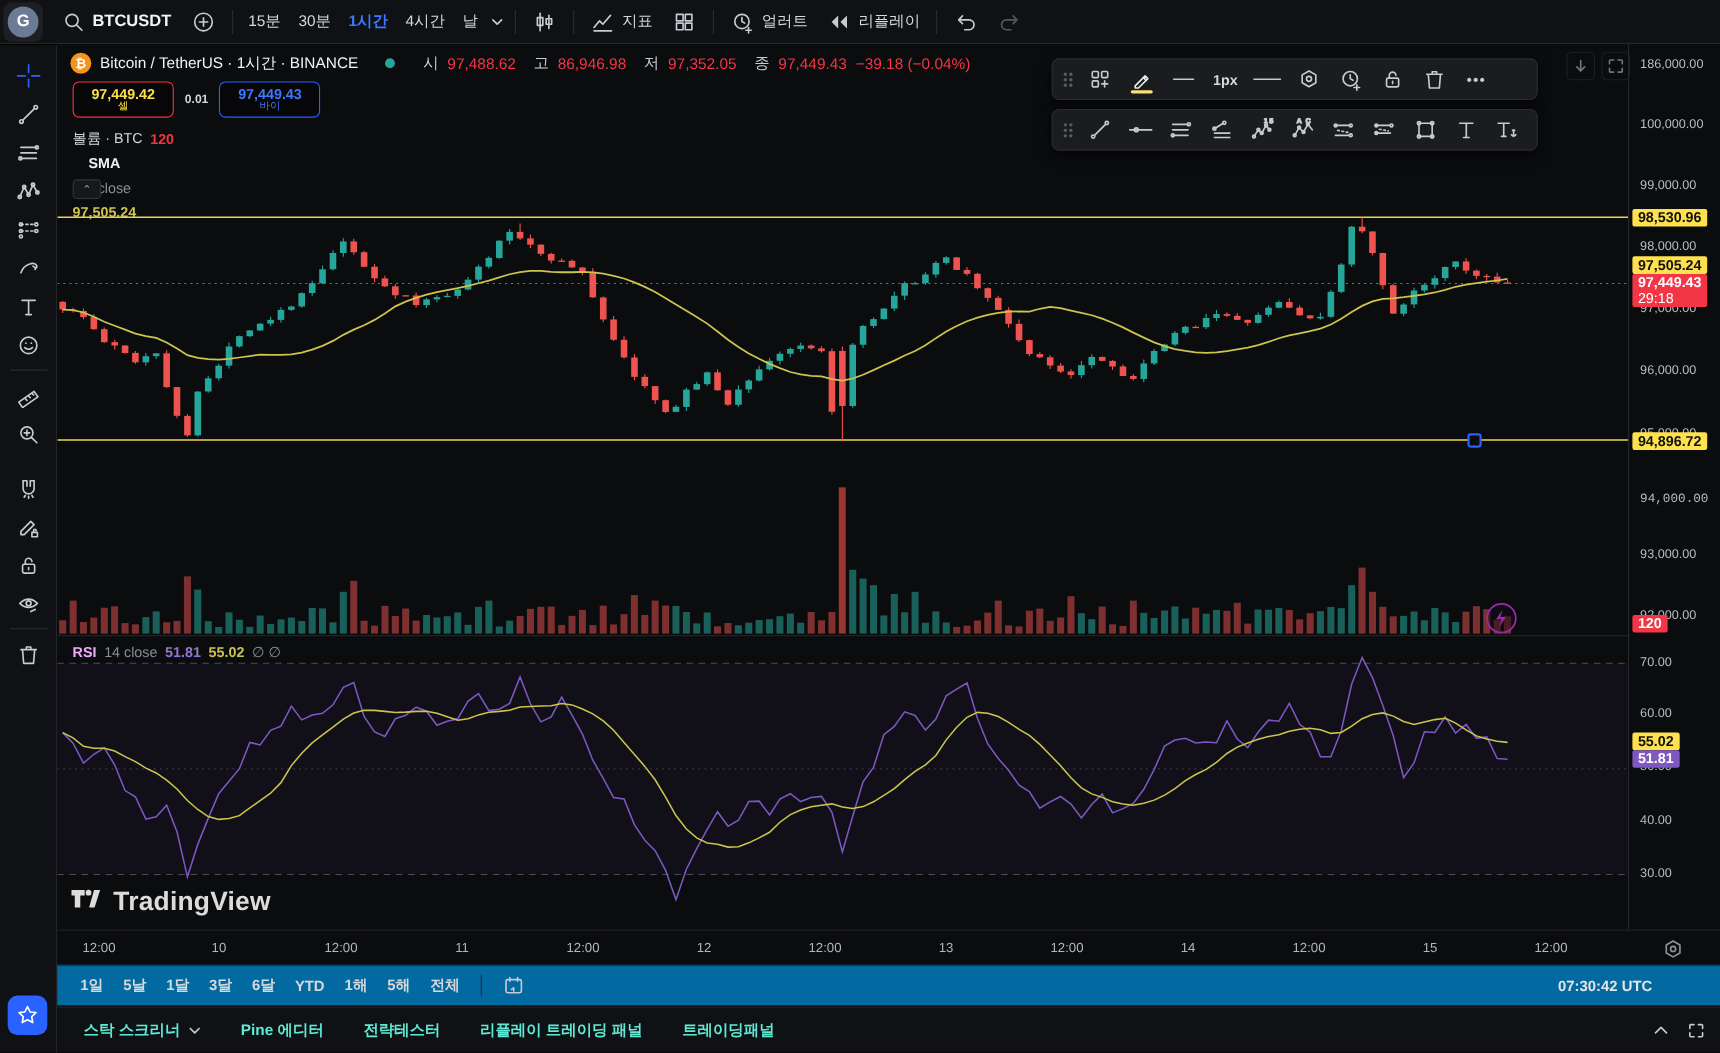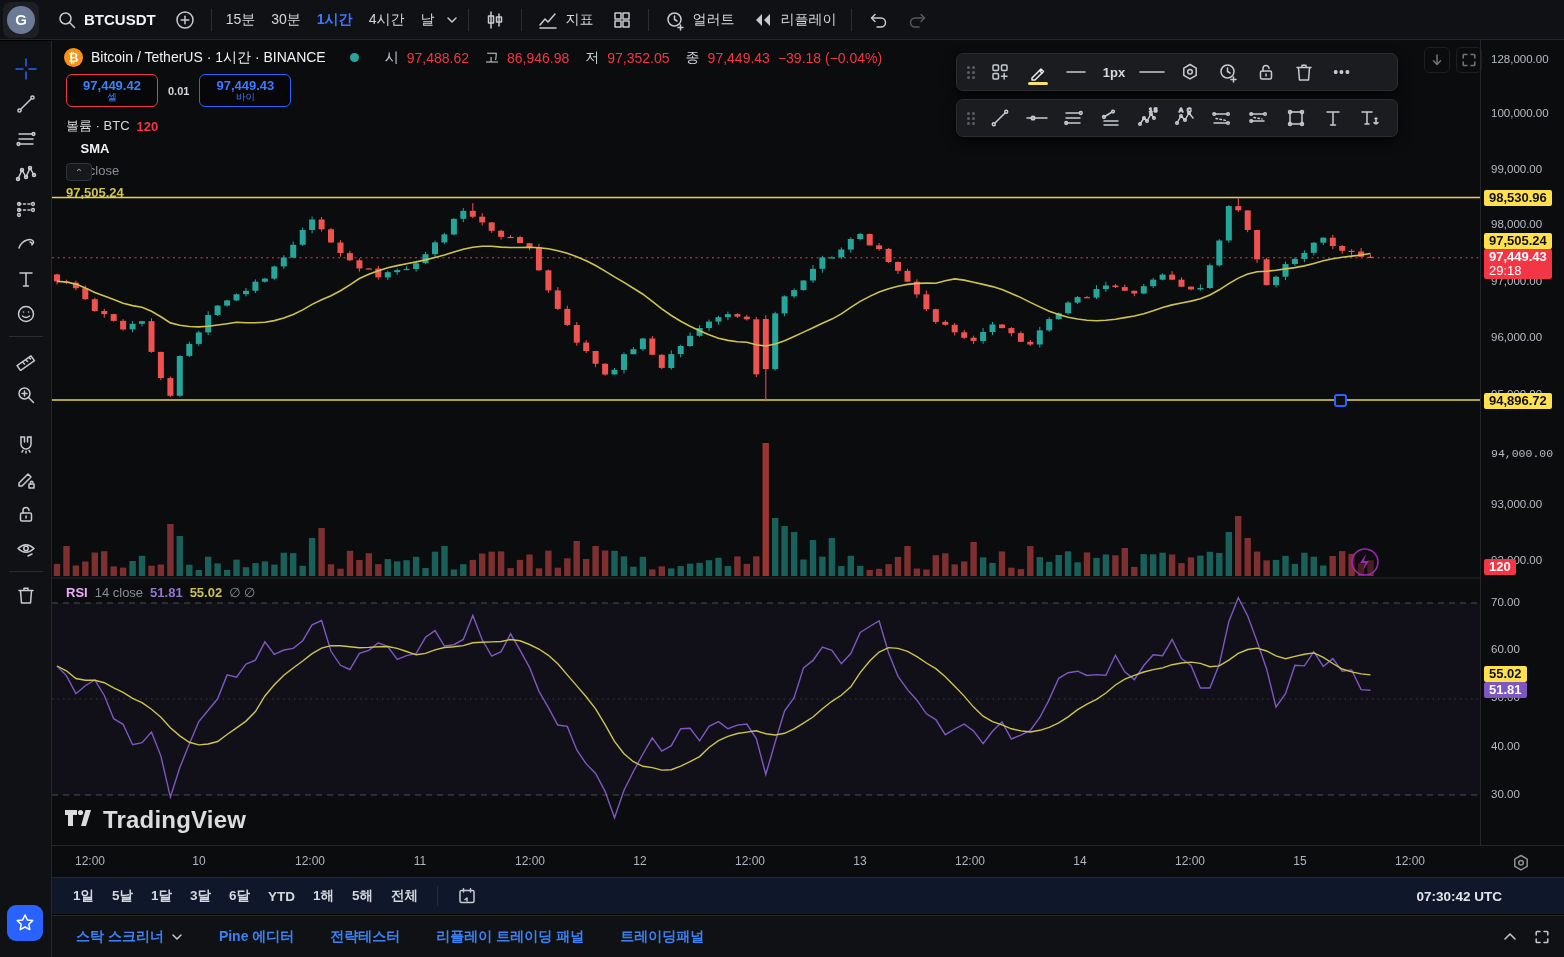--- a/index.html
+++ b/index.html
@@ -51,21 +51,21 @@
   
   #hdr{position:absolute;left:64px;top:48px;display:flex;align-items:center;gap:8px;z-index:3;font-size:14px;}
   #btc-logo{width:19px;height:19px;border-radius:50%;background:#f7931a;color:#fff;font-weight:bold;
     font-size:12px;display:flex;align-items:center;justify-content:center;}
   #mkt-dot{width:9px;height:9px;border-radius:50%;background:#26a69a;margin:0 10px 0 16px;}
   .ohlc-l{color:#c9ccd2;margin-left:8px;}
   .ohlc-v{color:#f23645;}
   #trade{position:absolute;left:66px;top:74px;display:flex;align-items:center;gap:10px;z-index:3;}
   .trade-box{width:92px;height:33px;border-radius:6px;display:flex;flex-direction:column;align-items:center;
     justify-content:center;line-height:1.05;cursor:pointer;background:rgba(0,0,0,.35);}
-  #sell-box{border:1.5px solid #f23645;color:#3b82f6;}
+  #sell-box{border:1.5px solid #f23645;color:#fde047;}
   #buy-box{border:1.5px solid #2962ff;color:#3b79ff;}
   .trade-price{font-size:13px;font-weight:bold;}
   .trade-sub{font-size:9.5px;}
   #spread{font-size:11px;color:#d5d8dc;font-weight:bold;}
   .legend{position:absolute;left:66px;z-index:3;font-size:13px;display:flex;gap:7px;align-items:center;white-space:nowrap;}
   .lg-muted{color:#9b;color:#8b8e98;}
   #collapse-btn{position:absolute;left:66px;top:163px;width:26px;height:18px;background:#17181b;
     border:1px solid #33343a;border-radius:4px;color:#9b9eA6;font-size:10px;display:flex;align-items:center;
     justify-content:center;z-index:3;cursor:pointer;}
   #watermark{position:absolute;left:64px;top:806px;display:flex;align-items:center;gap:9px;z-index:2;
@@ -83,28 +83,28 @@
   .pencil-active::after{content:"";position:absolute;left:7px;right:7px;bottom:2px;height:3px;
     background:#f8e16c;border-radius:2px;}
   .fb-label{font-size:13px;font-weight:bold;color:#d5d8dc;}
   .fb-dots{font-size:14px;color:#c7cad0;letter-spacing:1px;}
 
   #chart-tr{position:absolute;left:1424px;top:47px;display:flex;gap:6px;z-index:3;}
   .ctr-btn{width:26px;height:26px;border:1px solid #2c2d31;border-radius:5px;display:flex;align-items:center;
     justify-content:center;opacity:.55;cursor:pointer;}
 
   
-  #range-bar{position:absolute;left:52px;top:877px;width:1512px;height:37px;background:#0f172a;
+  #range-bar{position:absolute;left:52px;top:877px;width:1512px;height:37px;background:#0369a1;
     border-top:1px solid #26272b;display:flex;align-items:center;z-index:5;font-size:13.5px;}
   .rg-btn{padding:4px 9px;border-radius:5px;cursor:pointer;font-weight:bold;color:#d5d8dc;}
   #range-sep{width:1px;height:20px;background:#2c2d31;margin:0 10px;}
   #clock{position:absolute;right:62px;font-size:13.5px;font-weight:bold;color:#e3e5e9;}
   #tabs-bar{position:absolute;left:52px;top:915px;width:1512px;height:42px;background:#101114;
     border-top:1px solid #26272b;display:flex;align-items:center;gap:36px;padding-left:24px;z-index:5;font-size:14px;}
-  .tab{display:flex;align-items:center;gap:7px;cursor:pointer;font-weight:bold;color:#3b82f6;white-space:nowrap;}
+  .tab{display:flex;align-items:center;gap:7px;cursor:pointer;font-weight:bold;color:#5eead4;white-space:nowrap;}
   #tabs-right{position:absolute;right:14px;display:flex;gap:16px;align-items:center;}
 </style>
 </head>
 <body>
 
 <div id="topbar">
   <div id="avatar-box">
     <div id="avatar-circle">G</div>
   </div>
   <div class="tb-btn">
@@ -1087,21 +1087,21 @@
       <span>
         <svg class="ic" width="24" height="22" viewBox="0 0 24 22">
           <path d="M4 5 h10 M9 5 v12 M7 17 h4"></path>
           <path d="M18 11 v6 M16 15.5 q2 2.5 4 0 M17 11.5 h2"></path>
         </svg>
       </span>
     </div>
 </div>
 
 <div id="price-axis">
-    <div class="ax-tick" style="top: 13px;">128,000.00</div>
+    <div class="ax-tick" style="top: 13px;">186,000.00</div>
     <div class="ax-tick" style="top: 67px;">100,000.00</div>
     <div class="ax-tick" style="top: 123px;">99,000.00</div>
     <div class="ax-tick" style="top: 178px;">98,000.00</div>
     <div class="ax-tick" style="top: 235px;">97,000.00</div>
     <div class="ax-tick" style="top: 291px;">96,000.00</div>
     <div class="ax-tick" style="top: 348px;">95,000.00</div>
     <div class="ax-tick" style="top: 407px; font-family: Liberation Mono, monospace;">94,000.00</div>
     <div class="ax-tick" style="top: 458px;">93,000.00</div>
     <div class="ax-tick" style="top: 514px;">92,000.00</div>
     <div class="ax-tick" style="top: 556px;">70.00</div>

